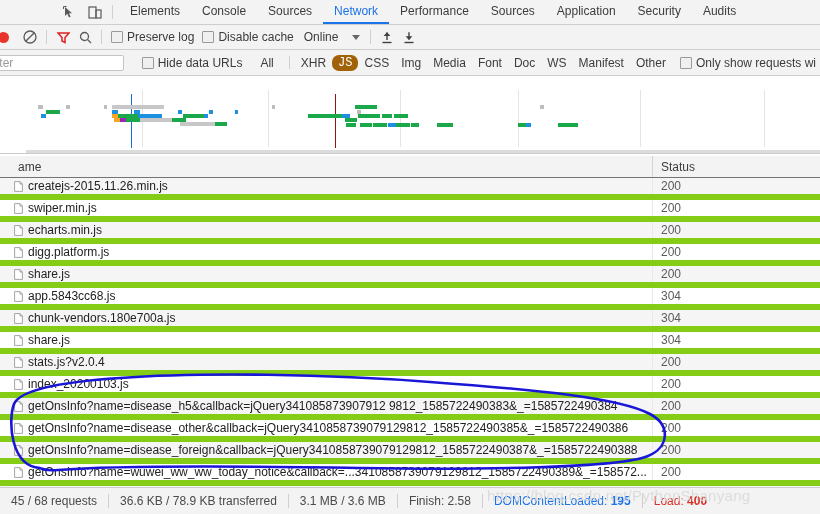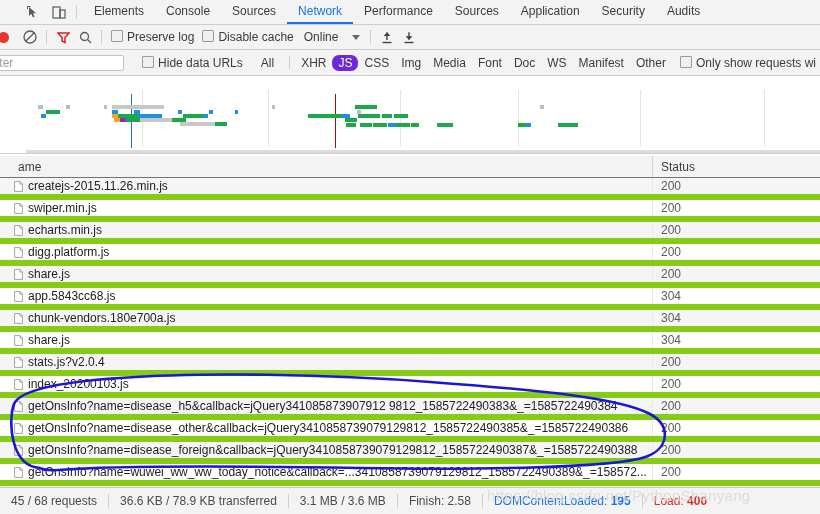--- a/index.html
+++ b/index.html
@@ -17,20 +17,21 @@
   }
 
   
   .tabstrip {
     height: 24px;
     display: flex;
     align-items: stretch;
     background: #f3f3f3;
     border-bottom: 1px solid #cdcdcd;
     position: relative;
+    padding-left: 36px;
   }
   .tb-icon {
     width: 26px;
     display: flex; align-items: center; justify-content: center;
     color: #5a5a5a;
     flex: 0 0 auto;
   }
   .tb-icon:first-child { margin-left: 20px; }
   .tb-sep {
     width: 1px;
@@ -74,21 +75,21 @@
     flex: 0 0 auto;
     color: #5a5a5a;
   }
   .vsep {
     width: 1px; height: 14px;
     background: #cfcfcf;
     margin: 0 5px;
     flex: 0 0 auto;
   }
   .chk-wrap {
-    display: flex; align-items: flex-start;
+    display: flex; align-items: center;
     gap: 4px;
     margin: 0 4px;
     white-space: nowrap;
     color: #3c3c3c;
     font-size: 12px;
   }
   .chkbox {
     width: 10px; height: 10px;
     border: 1px solid #9a9a9a;
     background: #f0f0f0;
@@ -139,22 +140,23 @@
     font-size: 12px;
   }
   .ftype {
     padding: 1px 6px;
     border-radius: 7px;
     color: #3c3c3c;
     white-space: nowrap;
     cursor: default;
   }
   .ftype.sel {
-    background: #6d28d9;
+    background: #a16207;
     color: #ffffff;
+    font-family: Liberation Mono, monospace;
   }
   .ftype.all { margin-right: 4px; }
   .fsep {
     width: 1px; height: 13px;
     background: #cfcfcf;
     margin: 0 5px;
   }
   .onlychk { margin-left: 8px; }
 
   

